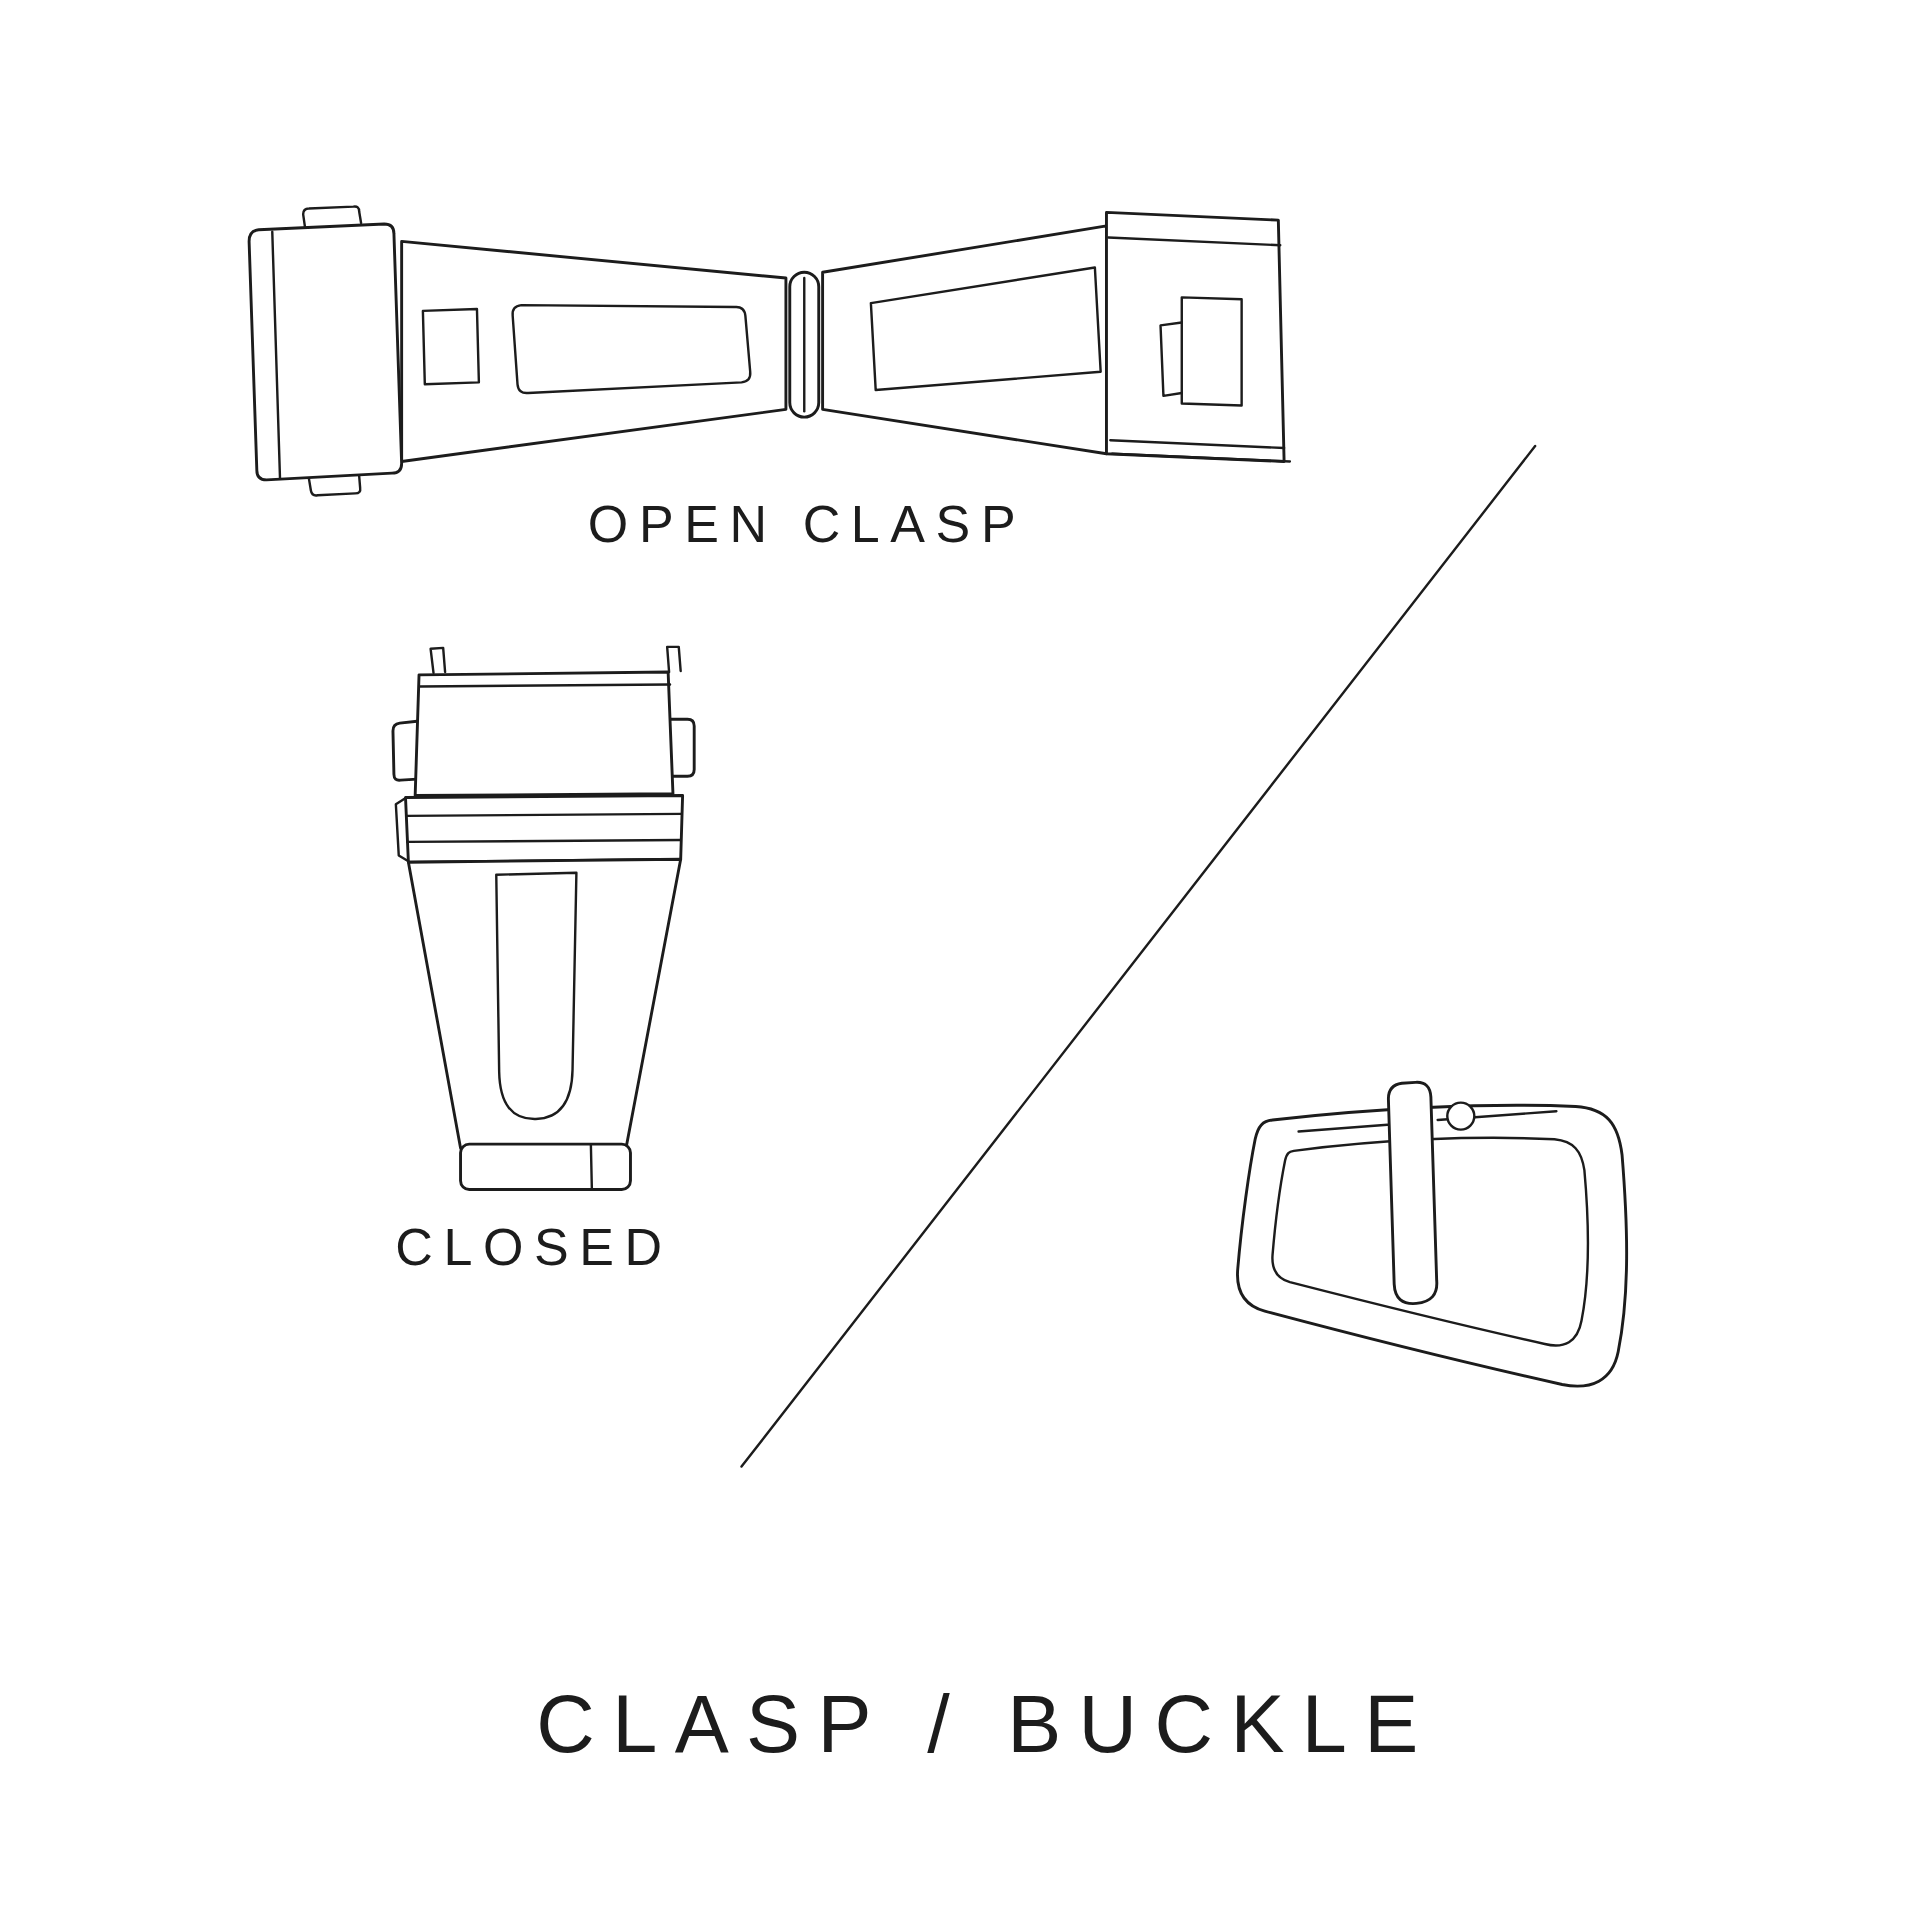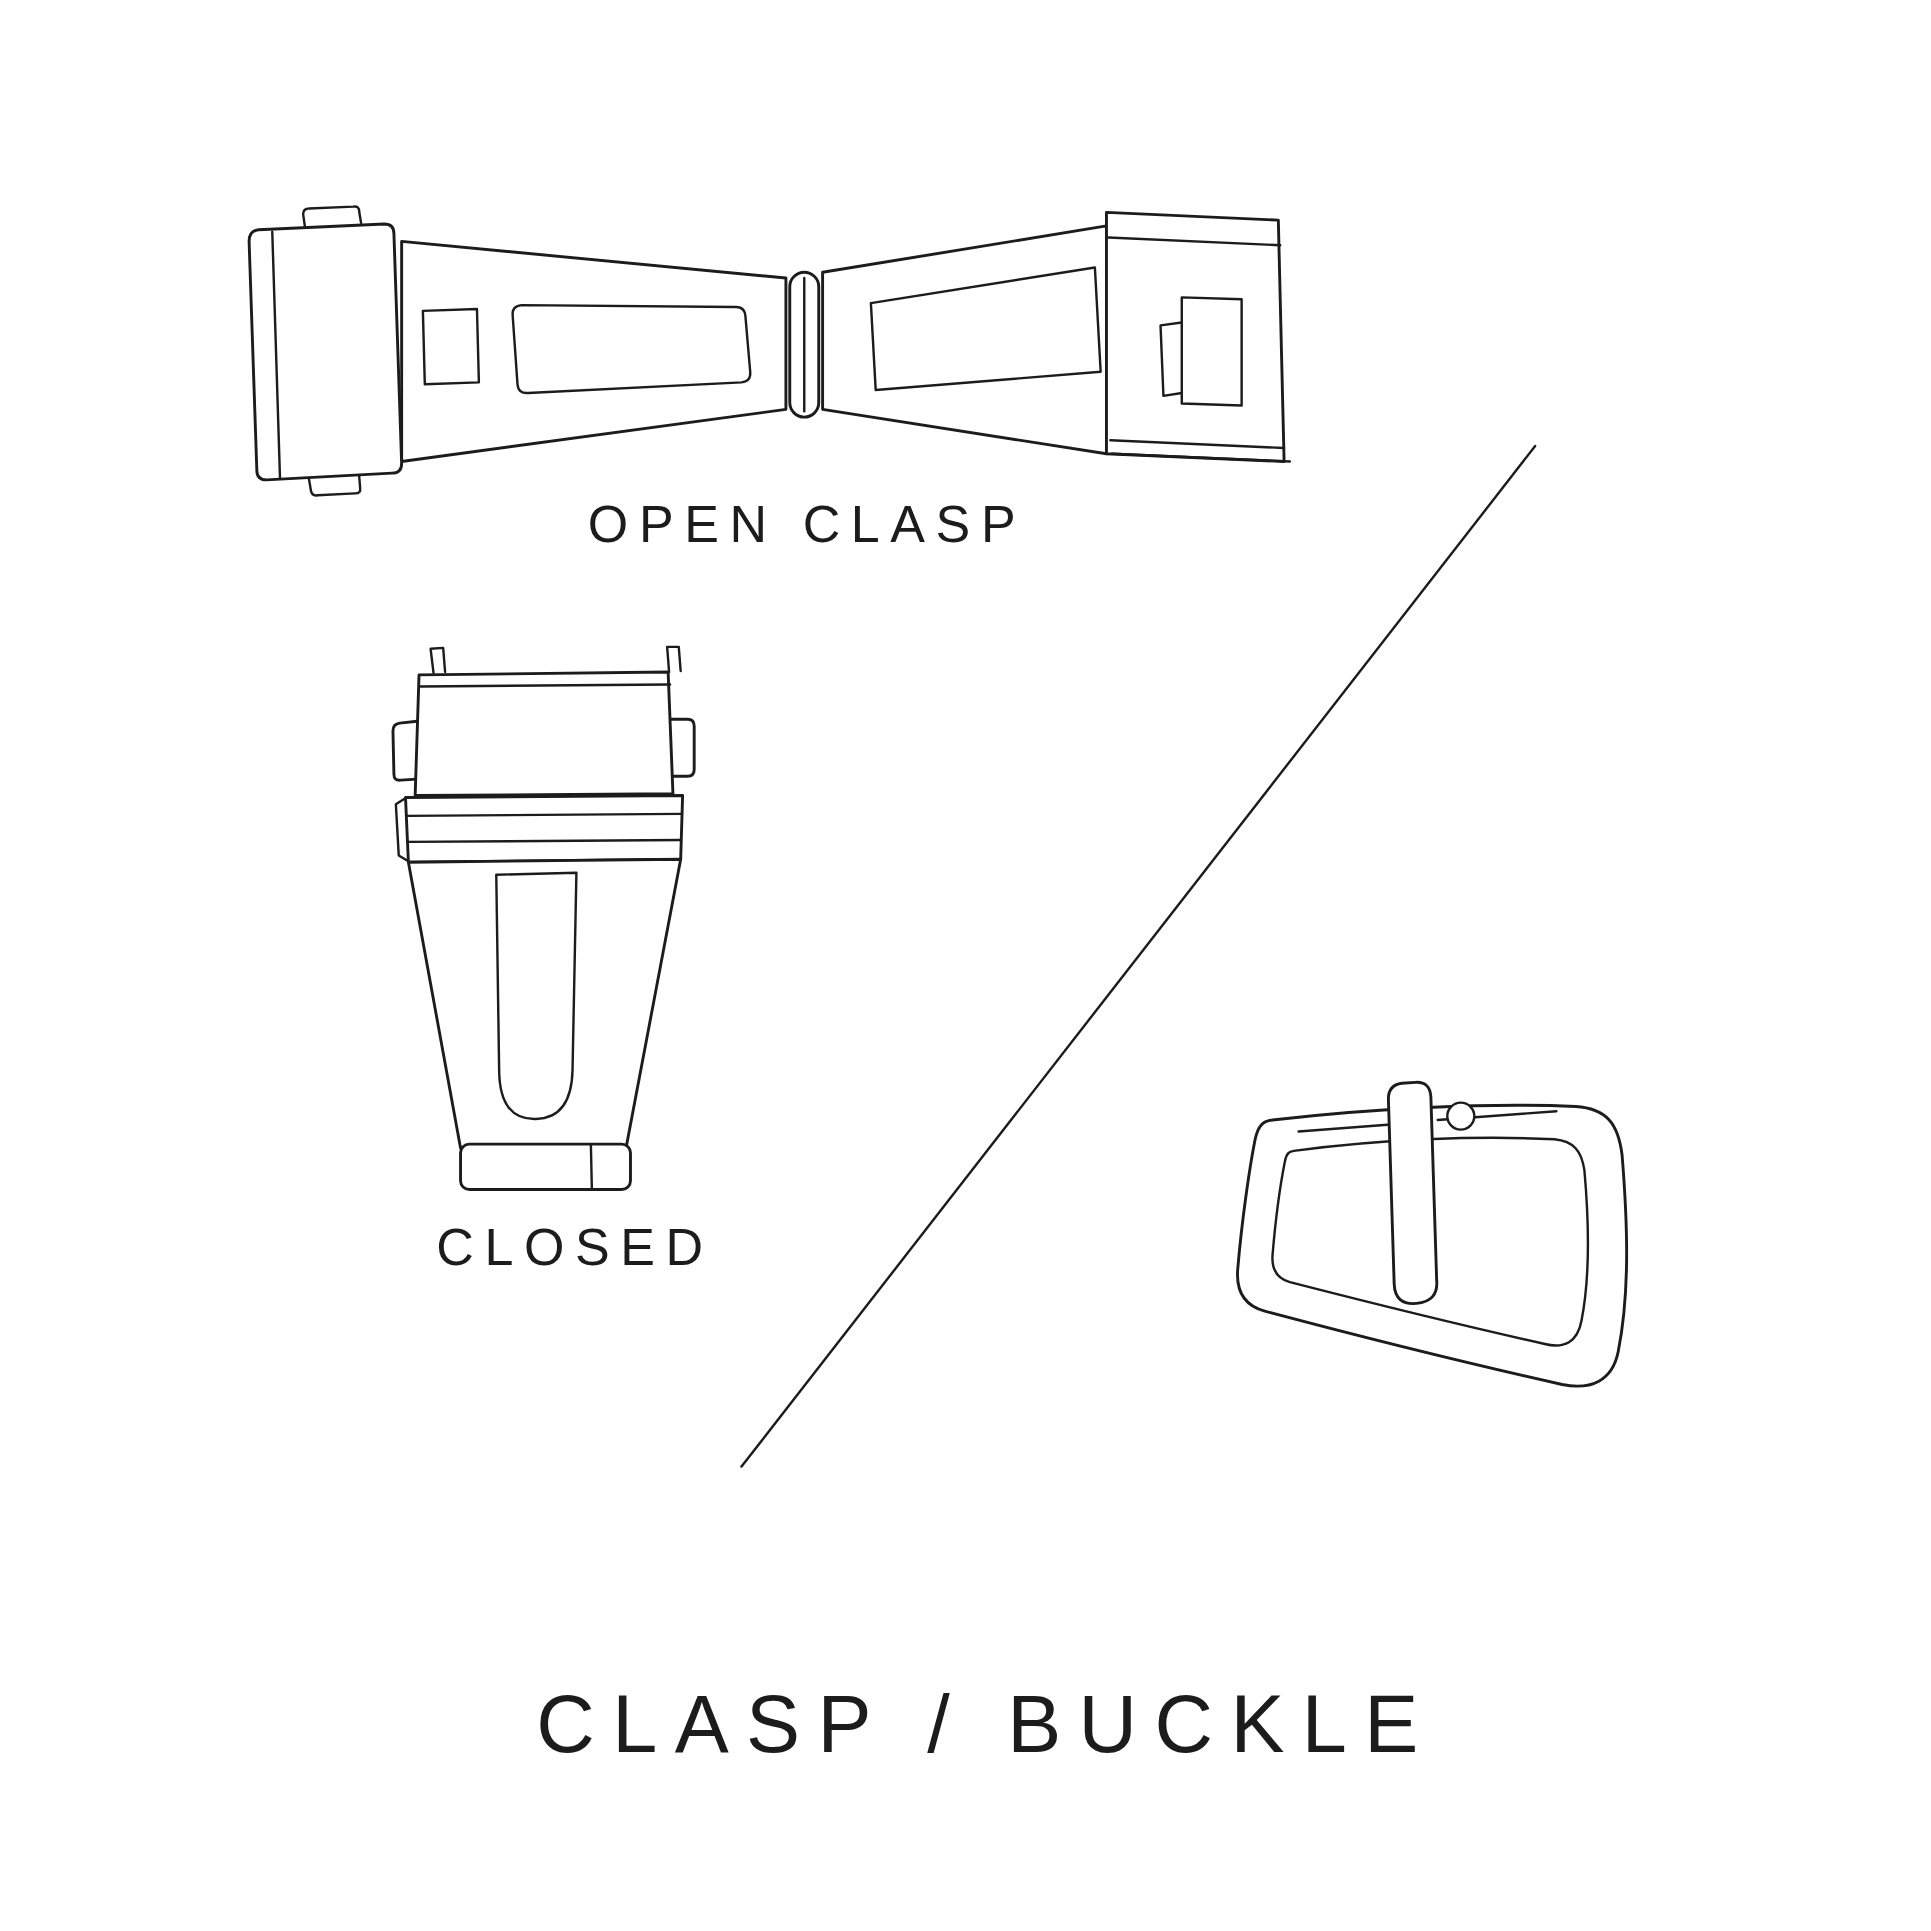--- a/index.html
+++ b/index.html
@@ -23,21 +23,21 @@
   }
   .label {
     position: absolute;
     transform: translateX(-50%);
     font-size: 52px;
     font-weight: 400;
     letter-spacing: 10.6px;
     white-space: nowrap;
   }
   .label-open   { left: 807px; top: 494px; }
-  .label-closed { left: 534px; top: 1217px; margin-left: 41px; }
+  .label-closed { left: 534px; top: 1217px; }
   .diagram-title {
     position: absolute;
     left: 966px;
     top: 1678px;
     transform: translateX(-50%);
     font-size: 81px;
     font-weight: 400;
     letter-spacing: 17.4px;
     white-space: nowrap;
     margin-left: 20px;

